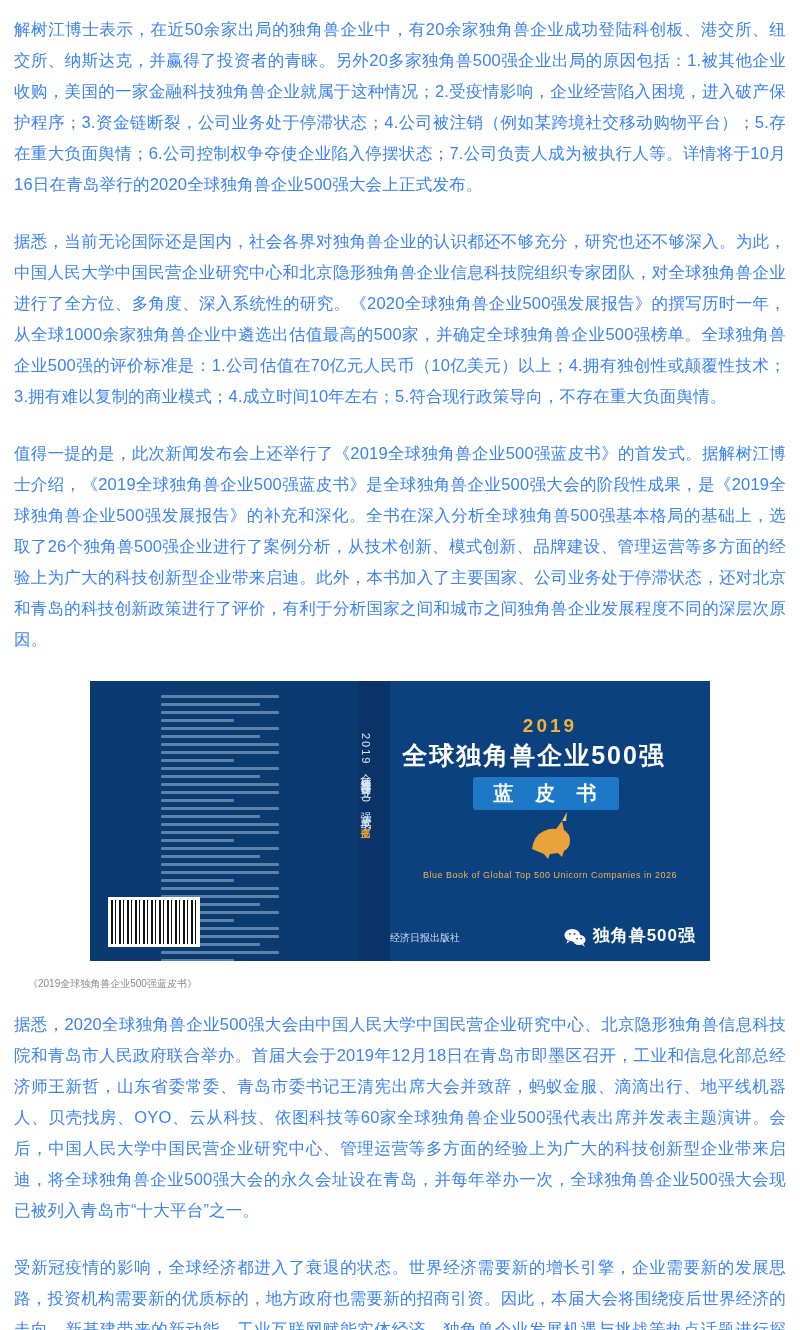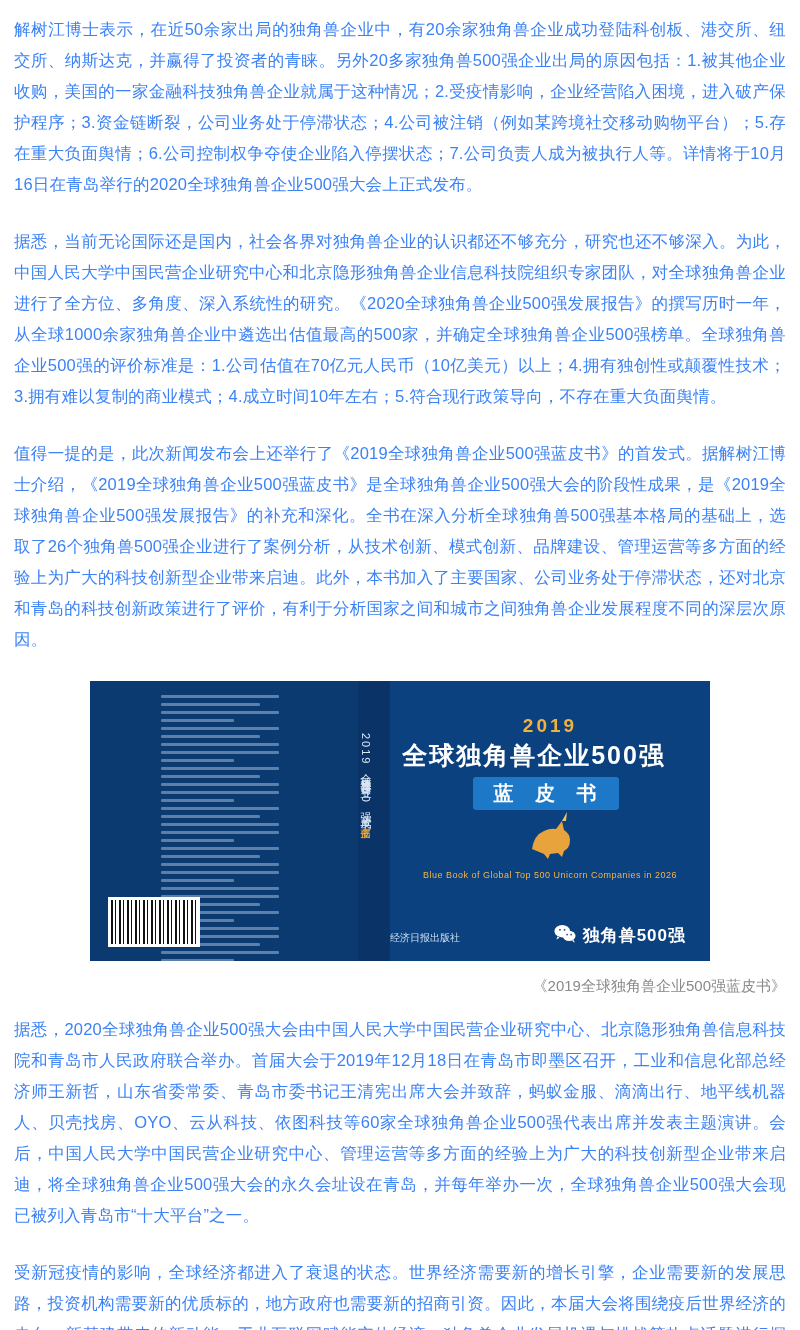--- a/index.html
+++ b/index.html
@@ -161,46 +161,46 @@
   }
   .unicorn {
     position: absolute;
     left: 432px;
     top: 128px;
     width: 56px;
     height: 52px;
   }
   .brand {
     position: absolute;
-    right: 24px;
+    right: 14px;
     bottom: 14px;
     display: flex;
-    align-items: flex-start;
+    align-items: flex-end;
     color: #fff;
     font-size: 17px;
     font-weight: bold;
     letter-spacing: 1px;
   }
   .brand .wechat {
     width: 22px;
     height: 19px;
     margin-right: 7px;
   }
   .pub-mark {
     position: absolute;
     left: 300px;
     bottom: 16px;
     color: #cfe0f2;
     font-size: 10px;
   }
   .caption {
     margin-top: 16px;
-    font-size: 15px;
+    font-size: 10px;
     color: #8a8a8a;
-    text-align: right;
+    text-align: left;
     padding-left: 14px;
   }
 </style>
 </head>
 <body>
 
 <div class="article">
 
   <p class="para">解树江博士表示，在近50余家出局的独角兽企业中，有20余家独角兽企业成功登陆科创板、港交所、纽交所、纳斯达克，并赢得了投资者的青睐。另外20多家独角兽500强企业出局的原因包括：1.被其他企业收购，美国的一家金融科技独角兽企业就属于这种情况；2.受疫情影响，企业经营陷入困境，进入破产保护程序；3.资金链断裂，公司业务处于停滞状态；4.公司被注销（例如某跨境社交移动购物平台）；5.存在重大负面舆情；6.公司控制权争夺使企业陷入停摆状态；7.公司负责人成为被执行人等。详情将于10月16日在青岛举行的2020全球独角兽企业500强大会上正式发布。</p>
   <p class="para">据悉，当前无论国际还是国内，社会各界对独角兽企业的认识都还不够充分，研究也还不够深入。为此，中国人民大学中国民营企业研究中心和北京隐形独角兽企业信息科技院组织专家团队，对全球独角兽企业进行了全方位、多角度、深入系统性的研究。《2020全球独角兽企业500强发展报告》的撰写历时一年，从全球1000余家独角兽企业中遴选出估值最高的500家，并确定全球独角兽企业500强榜单。全球独角兽企业500强的评价标准是：1.公司估值在70亿元人民币（10亿美元）以上；4.拥有独创性或颠覆性技术；3.拥有难以复制的商业模式；4.成立时间10年左右；5.符合现行政策导向，不存在重大负面舆情。</p>

